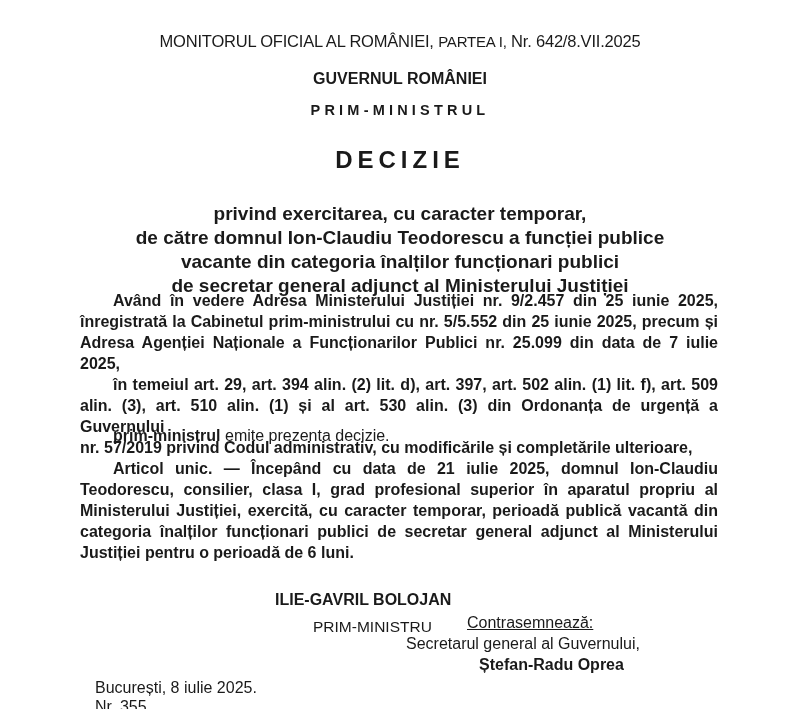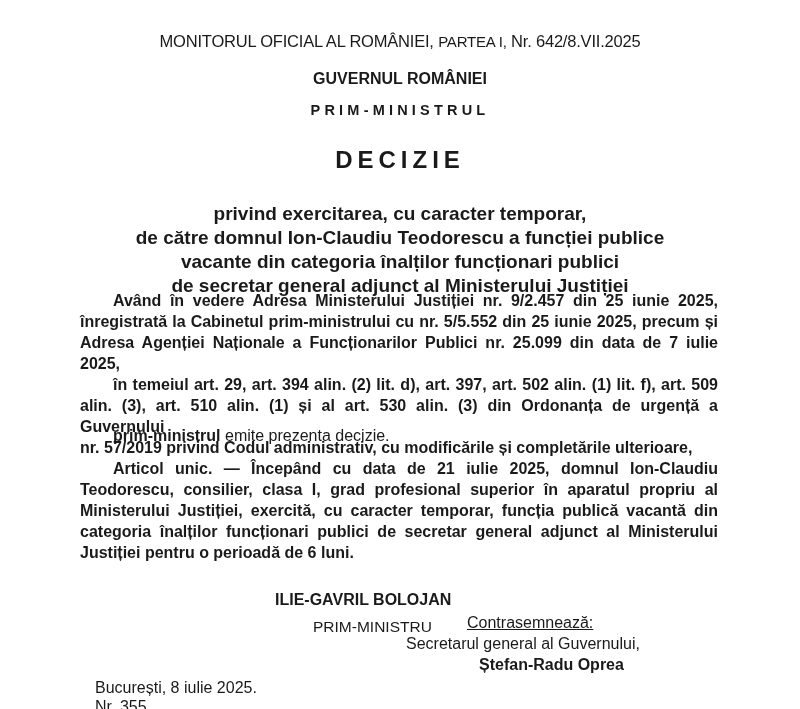--- a/index.html
+++ b/index.html
@@ -66,21 +66,21 @@
   <span class="ln last">nr. 57/2019 privind Codul administrativ, cu modificările și completările ulterioare,</span>
 </div>
 
 <div class="abs p2">
   <b>prim-ministrul</b><span> emite prezenta decizie.</span>
 </div>
 
 <div class="abs body-block p3">
   <span class="ln indent">Articol unic. — Începând cu data de 21 iulie 2025, domnul Ion-Claudiu</span>
   <span class="ln">Teodorescu, consilier, clasa I, grad profesional superior în aparatul propriu al</span>
-  <span class="ln">Ministerului Justiției, exercită, cu caracter temporar, funcția publică vacantă din</span>
+  <span class="ln">Ministerului Justiției, exercită, cu caracter temporar, perioadă publică vacantă din</span>
   <span class="ln">categoria înalților funcționari publici de secretar general adjunct al Ministerului</span>
   <span class="ln last">Justiției pentru o perioadă de 6 luni.</span>
 </div>
 
 <div class="abs sign-title">PRIM-MINISTRU</div>
 <div class="abs sign-name">ILIE-GAVRIL BOLOJAN</div>
 <div class="abs counter-label">Contrasemnează:</div>
 <div class="abs counter-role">Secretarul general al Guvernului,</div>
 <div class="abs counter-name">Ștefan-Radu Oprea</div>
 

